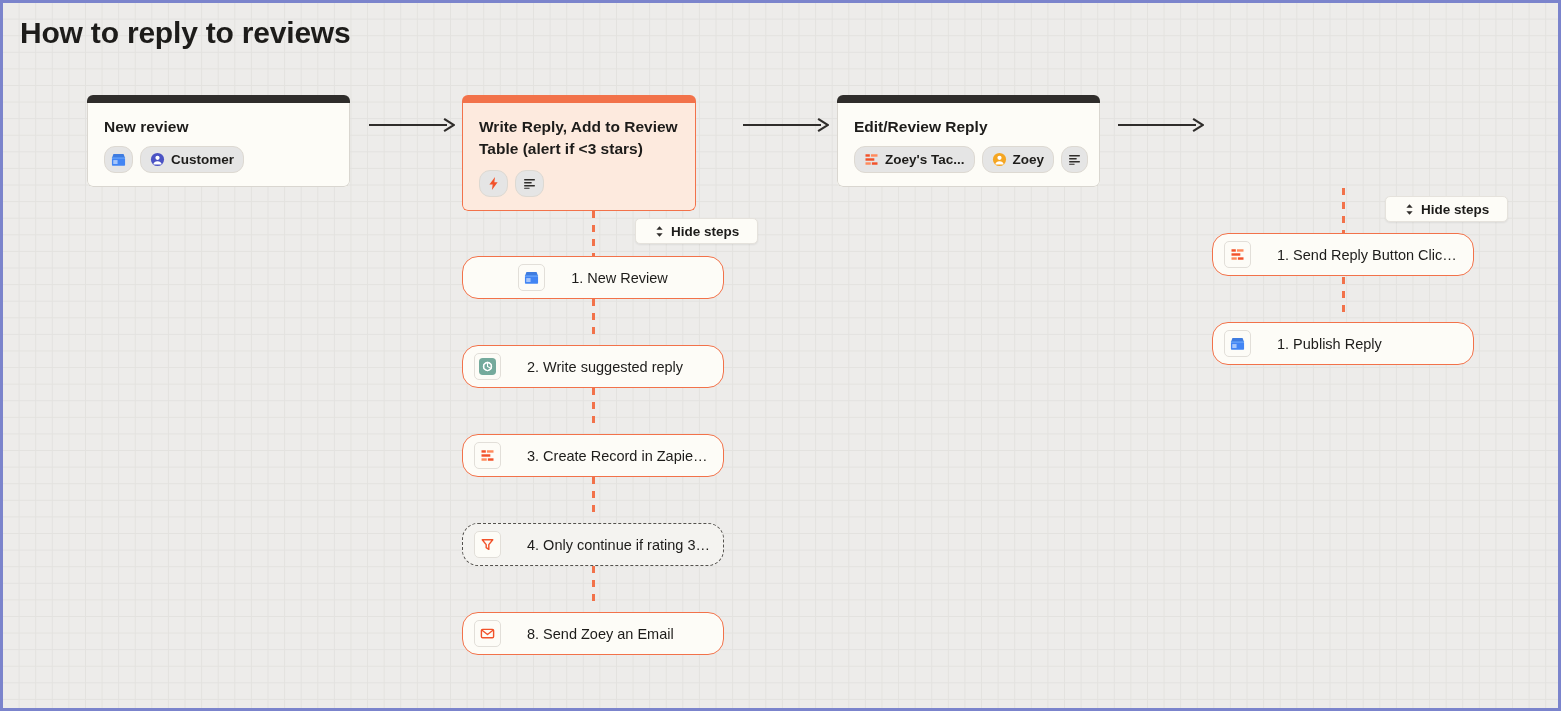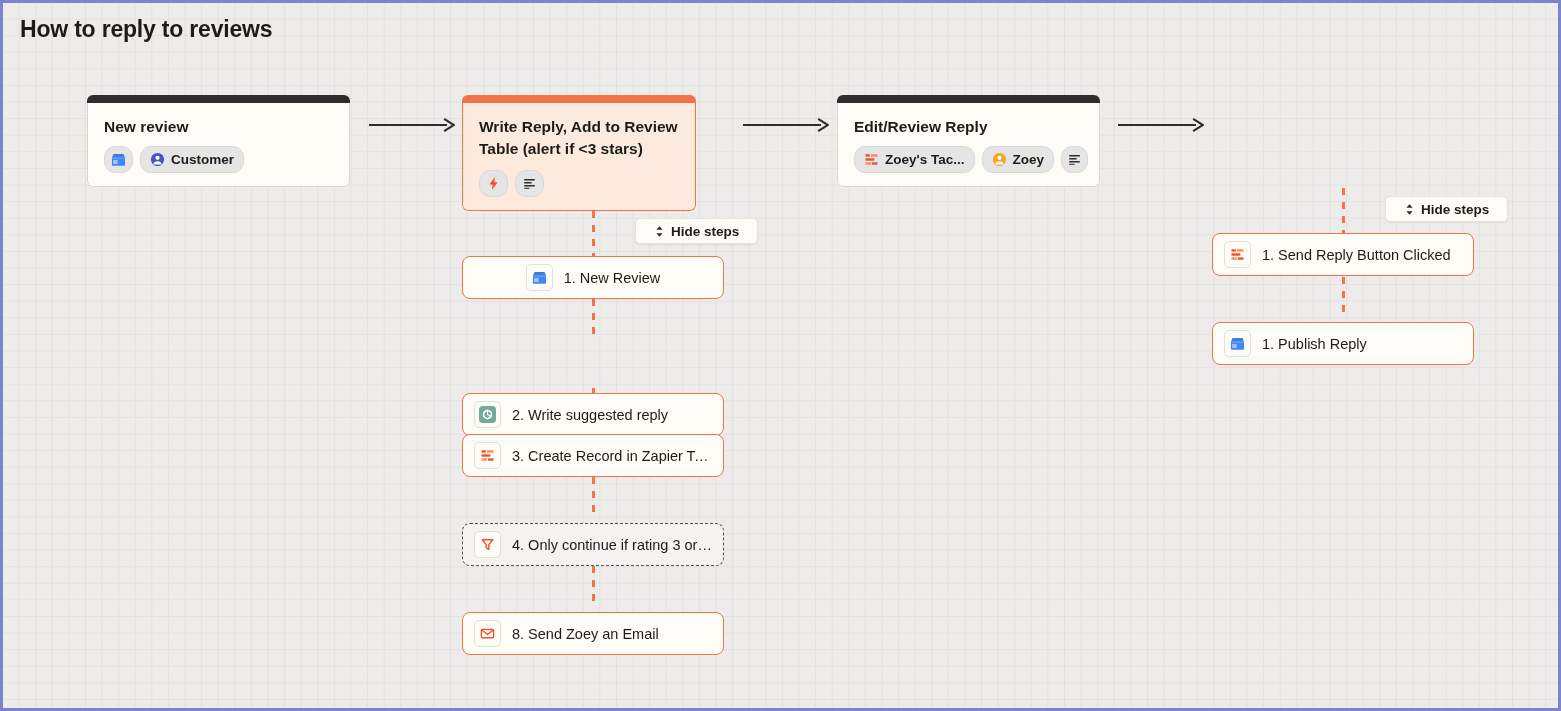--- a/index.html
+++ b/index.html
@@ -28,21 +28,21 @@
     background-size: 16.6px 16.6px;
     background-position: -1px -1px;
     overflow: hidden;
   }
 
   
   #page-title {
     position: absolute;
     left: 17px;
     top: 13px;
-    font-size: 23px;
+    font-size: 30px;
     font-weight: bold;
     color: #1d1c1a;
     letter-spacing: -0.2px;
     white-space: nowrap;
   }
 
   
   .flow-card {
     position: absolute;
     box-sizing: border-box;
@@ -139,27 +139,27 @@
     white-space: nowrap;
     box-shadow: 0 1px 2px rgba(0,0,0,0.07);
   }
 
   
   .step {
     position: absolute;
     box-sizing: border-box;
     display: flex;
     align-items: center;
-    gap: 11px;
+    gap: 26px;
     width: 262px;
     height: 43px;
     padding: 14px 11px;
     background: #fdfcf7;
     border: 1px solid #f2724a;
-    border-radius: 8px;
+    border-radius: 16px;
     font-size: 14.5px;
     color: #1d1c1a;
   }
   .step.dashed {
     background: #f4f3f0;
     border: 1px dashed #54524e;
   }
   .step-icon {
     width: 25px;
     height: 25px;
@@ -332,21 +332,21 @@
       <svg width="15" height="15" viewBox="0 0 16 16">
         <rect x="1" y="6.6" width="14" height="8" rx="0.8" fill="#4285f4"></rect>
         <rect x="2.4" y="8.6" width="4.6" height="4.2" fill="#a6c6fb"></rect>
         <path d="M1 6.4 L2.6 2.2 H13.4 L15 6.4 Z" fill="#3f7ce0"></path>
         <rect x="1" y="5.6" width="14" height="1.6" fill="#5b9bf8"></rect>
       </svg>
     </span>
     <span class="step-label">1. New Review</span>
   </div>
 
-  <div class="step" style="left:459px; top:342px;margin-top:48px;">
+  <div class="step" style="left:459px; top:342px;">
     <span class="step-icon">
       <svg width="17" height="17" viewBox="0 0 18 18">
         <rect x="0" y="0" width="18" height="18" rx="4" fill="#74aa9c"></rect>
         <g fill="none" stroke="#ffffff" stroke-width="1.15">
           <circle cx="9" cy="9" r="4.4"></circle>
           <path d="M9 4.6 L12.8 6.8 L12.8 11.2 L9 13.4 L5.2 11.2 L5.2 6.8 Z"></path>
           <path d="M9 4.6 L9 9 L12.8 11.2"></path>
         </g>
       </svg>
     </span>

